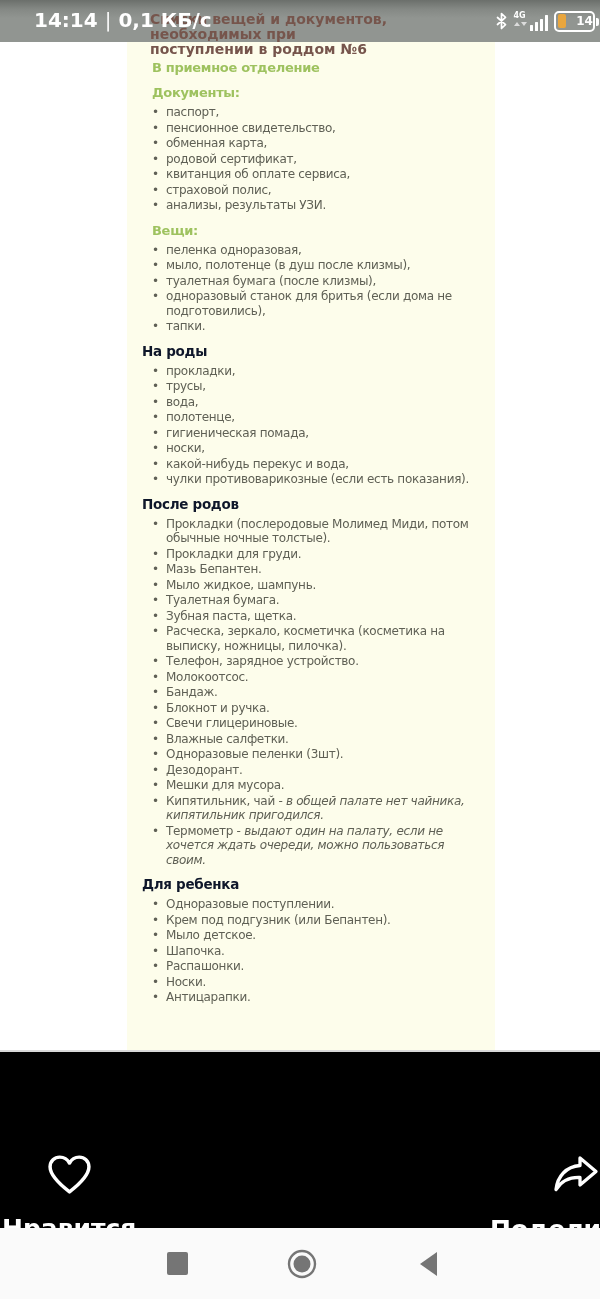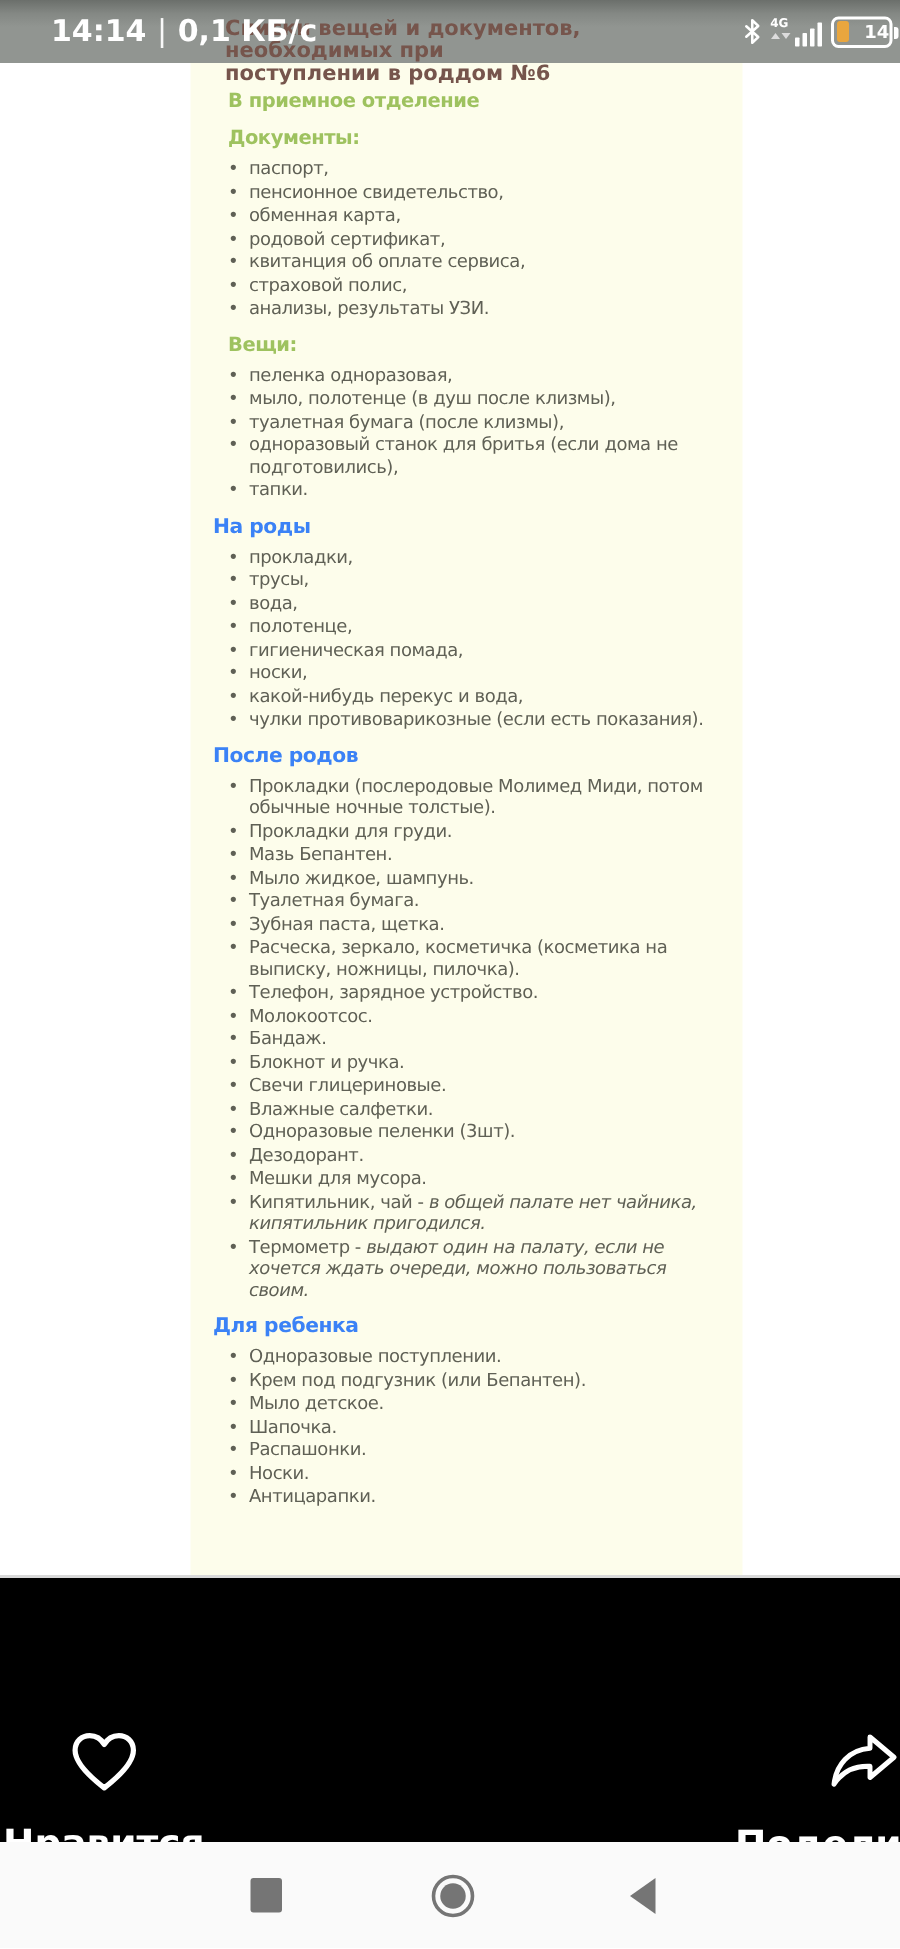--- a/index.html
+++ b/index.html
@@ -30,21 +30,21 @@
   .battery .pct{position:relative;width:100%;text-align:center;color:#fff;font-size:12px;font-weight:bold;padding-left:20px;box-sizing:border-box;}
   .battery .cap{position:absolute;right:-6px;top:5px;width:3.5px;height:8px;background:#fff;border-radius:0 2px 2px 0;}
 
   
   .webpage{position:absolute;top:42px;left:0;width:600px;height:1008px;background:#ffffff;}
   .panel{position:absolute;left:127px;top:0;width:368px;height:1008px;background:#fdfdeb;
          box-sizing:border-box;padding:8px 18px 0 14px;overflow:hidden;
          color:#5f6055;font-size:12px;letter-spacing:-0.3px;line-height:14.5px;}
   .sec-h{font-size:13px;font-weight:bold;line-height:15px;margin:10px 0 5px 11px;}
   .sec-green{color:#9ec25f;}
-  .sec-dark{color:#3b82f6;margin-left:1px;font-size:13.5px;}
+  .sec-dark{color:#0f172a;margin-left:1px;font-size:13.5px;}
   .sec-h:first-child{}
   .panel ul{list-style:none;margin:2px 0 0 0;padding:0 0 0 11px;}
   .panel li{position:relative;padding-left:14px;margin:0 0 1px 0;}
   .panel li::before{content:"•";position:absolute;left:0;top:0;color:#5f6055;}
   .panel li em{font-style:italic;}
 
   
   .blackbar{position:absolute;top:1050px;left:0;width:600px;height:178px;background:#000;
             border-top:2px solid #d9d9d9;box-sizing:border-box;overflow:hidden;}
   .action-btn{position:absolute;top:102px;display:flex;align-items:center;gap:19px;color:#fff;

